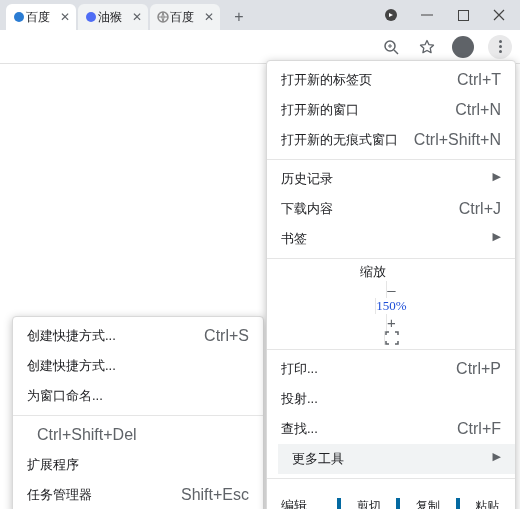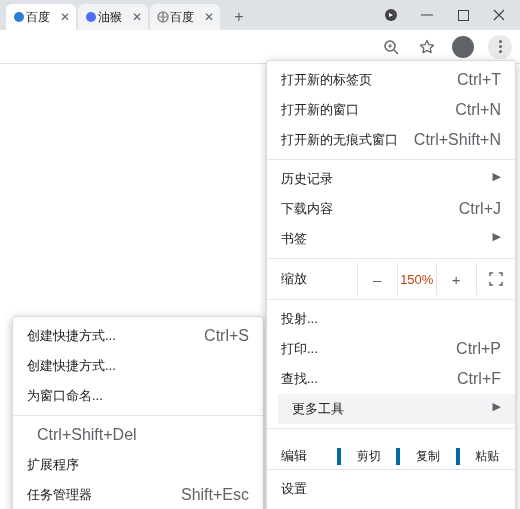--- a/index.html
+++ b/index.html
@@ -89,27 +89,27 @@
     padding: 6px 14px;
     min-height: 28px;
     font-size: 13px;
     position: relative;
   }
   .menu-row.hl { background: #f1f3f4; margin-left: 11px; }
   .menu-row .mlabel { flex: 1; white-space:nowrap; }
   .menu-row .shortcut { color:#5f6368; font-size:16px; margin-left:10px; white-space:nowrap; }
   .menu-row .chev { color:#5f6368; font-size:11px; margin-left:6px; }
   .menu-sep { height:1px; background:#e5e5e5; margin:4px 0; }
-  .zoom-row { display:flex; align-items:center; padding:0; min-height:32px; }
+  .zoom-row { display:flex; align-items:center; padding:0; min-height:32px;flex-direction:column; }
   .zoom-row .zlabel { padding:0 14px; width:90px; }
   .zoom-row .seg { 
     flex:1; display:flex; align-items:center; justify-content:center;
     border-left:1px solid #e5e5e5; height:32px;
   }
-  .zoom-row .seg.zval { color:#c2410c; font-size:13px; }
+  .zoom-row .seg.zval { color:#1d4ed8; font-size:13px;font-family:Liberation Serif, serif; }
   .zoom-row .seg.zbtn { color:#5f6368; font-size:15px; }
   .zoom-row .seg.fs svg { width:14px; height:14px; }
   .edit-row { display:flex; align-items:flex-end; padding:0; min-height:32px; }
   .edit-row .elabel { padding:0 14px; width:70px; display:flex; align-items:center; }
   .edit-row .ebtn {
     flex:1; display:flex; align-items:center; justify-content:center;
     border-left:4px solid #0369a1; font-size:12px;
   }
 
   
@@ -253,25 +253,25 @@
     <span class="seg zval">150%</span>
     <span class="seg zbtn">+</span>
     <span class="seg fs">
       <svg viewBox="0 0 14 14">
           <path d="M1 4V1h3M13 4V1h-3M1 10v3h3M13 10v3h-3" fill="none" stroke="#5f6368" stroke-width="1.5"></path>
         </svg>
     </span>
   </div>
   <div class="menu-sep"></div>
   <div class="menu-row">
-    <span class="mlabel">投射...</span>
-  </div>
-  <div class="menu-row">
     <span class="mlabel">打印...</span>
     <span class="shortcut">Ctrl+P</span>
+  </div>
+  <div class="menu-row">
+    <span class="mlabel">投射...</span>
   </div>
   <div class="menu-row">
     <span class="mlabel">查找...</span>
     <span class="shortcut">Ctrl+F</span>
   </div>
   <div class="menu-row hl">
     <span class="mlabel">更多工具</span>
     <span class="chev">▶</span>
   </div>
   <div class="menu-sep"></div>

